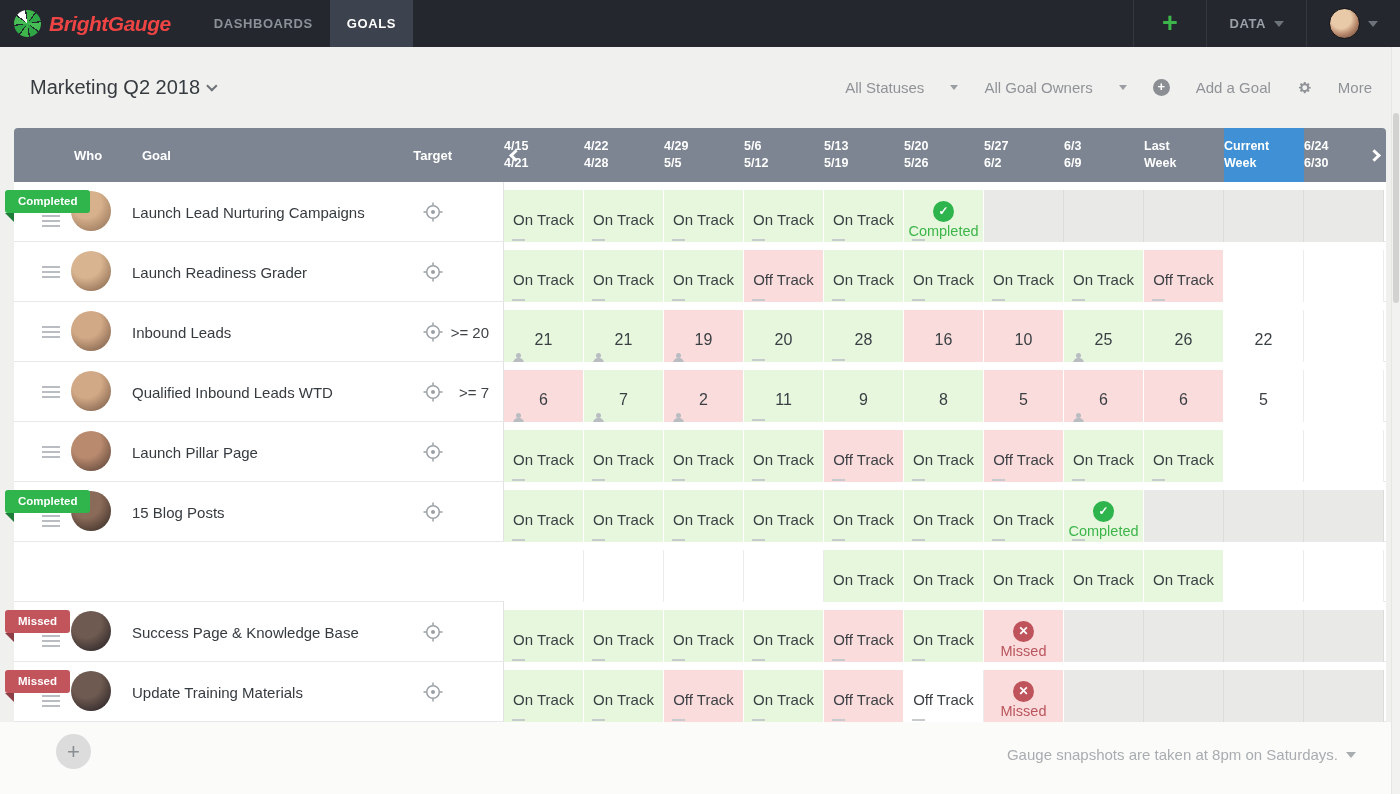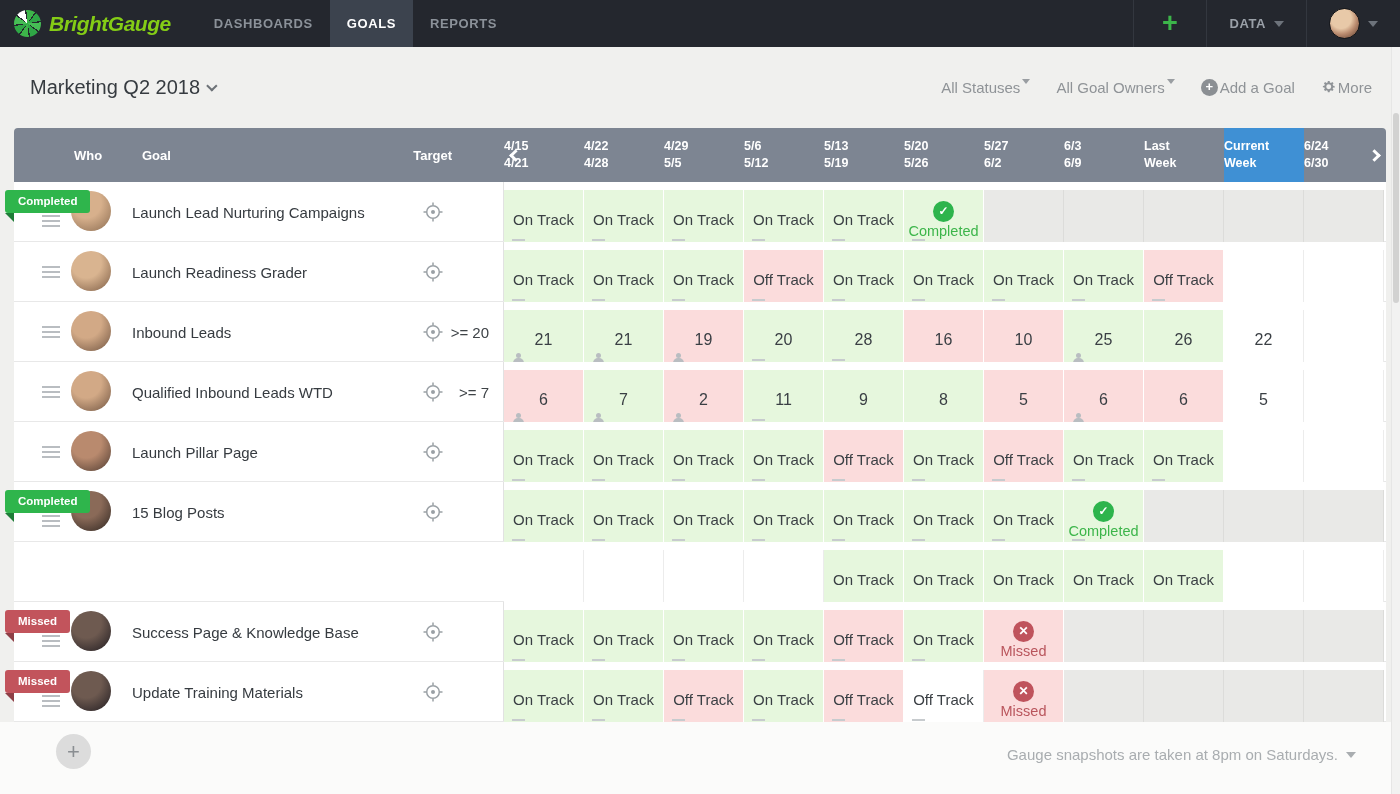--- a/index.html
+++ b/index.html
@@ -7,36 +7,36 @@
 
   
   .nav { height:47px; background:#24272e; display:flex; align-items:stretch; position:relative; }
   .brand { display:flex; align-items:center; gap:8px; padding:0 26px 0 14px; cursor:pointer; }
   .brand-logo { width:27px; height:27px; border-radius:50%;
     background:conic-gradient(from -50deg, #ffffff 0deg 38deg, transparent 38deg 45deg,
       #3db54a 45deg 83deg, transparent 83deg 90deg, #2fa746 90deg 128deg, transparent 128deg 135deg,
       #46bd55 135deg 173deg, transparent 173deg 180deg, #2fa746 180deg 218deg, transparent 218deg 225deg,
       #3db54a 225deg 263deg, transparent 263deg 270deg, #2fa746 270deg 308deg, transparent 308deg 315deg,
       #46bd55 315deg 353deg, transparent 353deg 360deg); }
-  .brand-name { color:#84cc16; font-size:21px; font-weight:bold; font-style:italic; letter-spacing:-0.5px; }
+  .brand-name { color:#ef4444; font-size:21px; font-weight:bold; font-style:italic; letter-spacing:-0.5px; }
   .nav-tabs { display:flex; align-items:stretch; }
   .nav-tab { display:flex; align-items:center; padding:0 17px; color:#8b9199; font-size:13px; font-weight:bold; letter-spacing:0.6px; cursor:pointer; }
   .nav-tab.active { background:#3c434e; color:#ffffff; }
   .nav-right { margin-left:auto; display:flex; align-items:stretch; }
   .nav-cell { display:flex; align-items:center; padding:0 22px; border-left:1px solid #33373f; color:#9aa0a8; font-size:13px; font-weight:bold; letter-spacing:0.6px; gap:8px; cursor:pointer; }
   .nav-plus { color:#3cb54a; font-size:27px; font-weight:bold; line-height:1; padding:0 28px; }
   .caret { width:0; height:0; border-left:5px solid transparent; border-right:5px solid transparent; border-top:6px solid #6d737b; }
   .nav-avatar { width:31px; height:31px; border-radius:50%; background:radial-gradient(circle at 38% 32%, #e8c9a8 0 38%, #b98a6e 60%, #4e3326 100%); border:1px solid #14161a; }
 
   
   .page-head { height:81px; display:flex; align-items:center; padding:0 28px 0 30px; }
   .page-title { font-size:20px; color:#363b40; display:flex; align-items:center; gap:10px; cursor:pointer; }
   .chev-down { width:8px; height:8px; border-left:2px solid #6d7277; border-bottom:2px solid #6d7277; transform:rotate(-45deg) translateY(-3px); }
   .head-controls { margin-left:auto; display:flex; align-items:center; gap:26px; color:#8f9397; font-size:15px; }
-  .hc-item { display:flex; align-items:flex-start; gap:2px; cursor:pointer; }
+  .hc-item { display:flex; align-items:center; gap:26px; cursor:pointer; }
   .caret-sm { width:0; height:0; border-left:4px solid transparent; border-right:4px solid transparent; border-top:5px solid #9a9ea2; }
   .plus-circ { width:17px; height:17px; border-radius:50%; background:#8b8f93; color:#fff; font-size:13px; font-weight:bold; line-height:16px; text-align:center; display:inline-block; }
 
   
   .gtable { margin:0 14px; position:relative; }
   .thead { height:54px; background:#7d8592; border-radius:4px 4px 0 0; position:relative; color:#fff; }
   .th-label { position:absolute; top:50%; transform:translateY(-50%); font-size:13px; font-weight:bold; }
   .th-who { left:60px; } .th-goal { left:112px;margin-left:16px; } .th-target { right:934px; }
   .th-weeks { position:absolute; left:490px; top:0; height:100%; display:flex; }
   .th-week { width:80px; height:100%; font-size:12.5px; font-weight:bold; line-height:17px; padding-top:10px; }
@@ -100,21 +100,20 @@
 <body>
 
 <nav class="nav">
   <div class="brand">
     <span class="brand-logo"></span>
     <span class="brand-name">BrightGauge</span>
   </div>
   <div class="nav-tabs" id="nav-tabs">
       <div class="nav-tab">DASHBOARDS</div>
       <div class="nav-tab active">GOALS</div>
-      <div class="nav-tab">REPORTS</div>
     </div>
   <div class="nav-right">
     <div class="nav-cell nav-plus">+</div>
     <div class="nav-cell">
       <span>DATA</span>
       <span class="caret"></span>
     </div>
     <div class="nav-cell">
       <span class="nav-avatar"></span>
       <span class="caret"></span>

